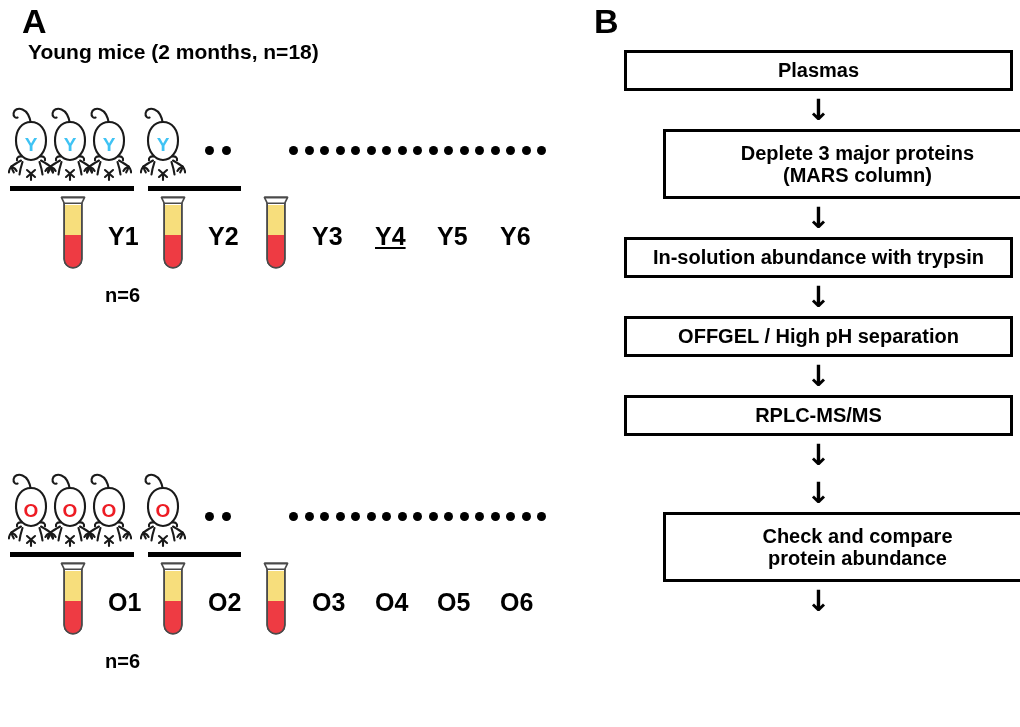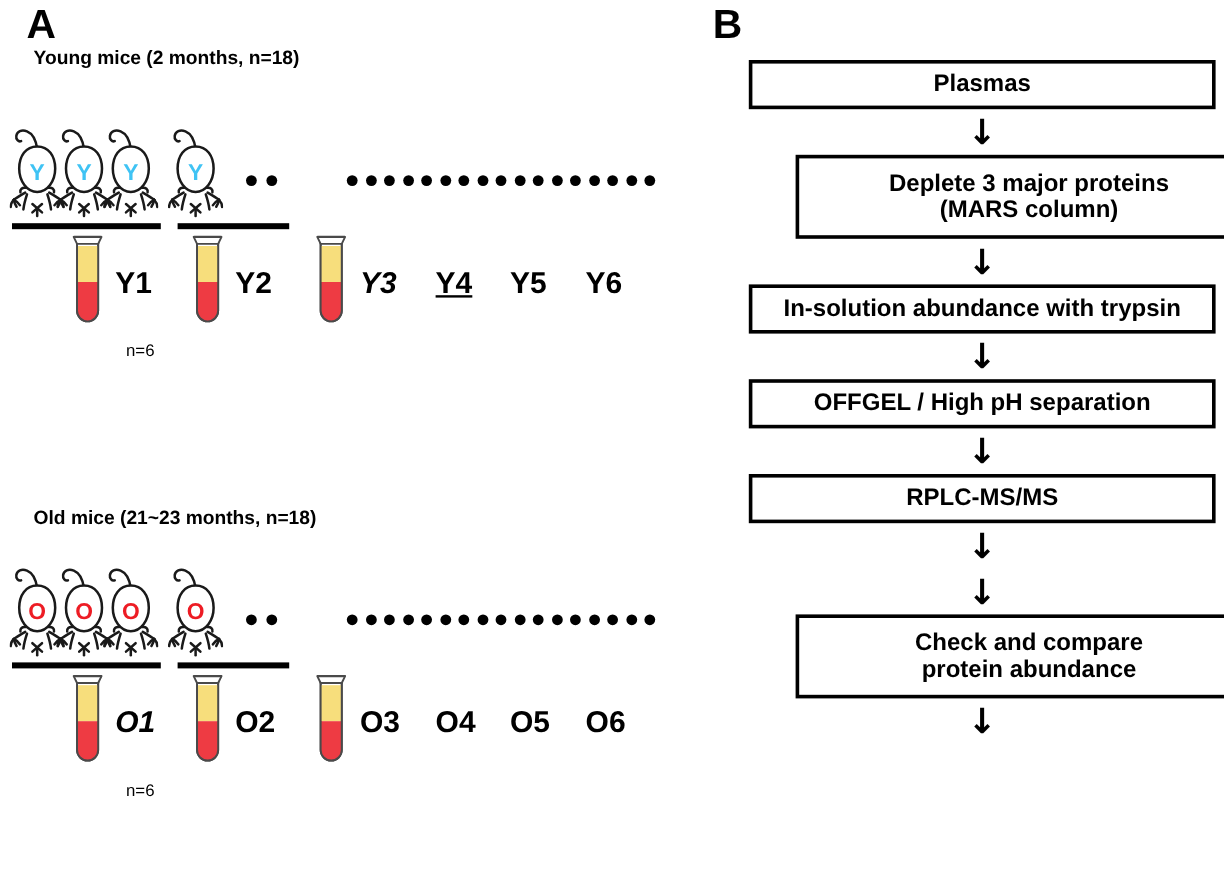--- a/index.html
+++ b/index.html
@@ -15,21 +15,21 @@
   
   .panel-letter{
     position:absolute;font-size:34px;font-weight:bold;line-height:1;
     letter-spacing:0px;
   }
   #panel-a-letter{left:22px;top:4px;}
   #panel-b-letter{left:594px;top:4px;}
 
   
   .group-title{
-    position:absolute;font-size:16px;font-weight:bold;white-space:nowrap;
+    position:absolute;font-size:21px;font-weight:bold;white-space:nowrap;
     line-height:1;
   }
   #young-title{left:28px;top:41px;}
   #old-title{left:28px;top:425px;}
 
   
   .mouse{position:absolute;width:46px;height:80px;}
   .mouse svg{display:block;width:46px;height:80px;}
   .mouse-label{
     position:absolute;left:0;width:46px;text-align:center;
@@ -42,29 +42,30 @@
   .group-bar{position:absolute;height:5px;background:#000;}
 
   
   .tube{position:absolute;width:26px;height:78px;}
   .tube svg{display:block;width:26px;height:78px;}
 
   
   .sample-label{
     position:absolute;font-size:25px;font-weight:bold;line-height:1;
     white-space:nowrap;
+    margin-left:12px;
   }
 
   
   .dot-row{position:absolute;display:flex;align-items:center;}
   .dot{width:9px;height:9px;border-radius:50%;background:#000;}
 
   
   .n-caption{
-    position:absolute;font-size:14px;font-weight:normal;line-height:1;
+    position:absolute;font-size:20px;font-weight:bold;line-height:1;
   }
 
   
   .flow{position:absolute;left:624px;top:50px;width:389px;}
   .flow-box{
     box-sizing:border-box;width:100%;
     border:3px solid #000;background:#fff;
     display:flex;align-items:center;justify-content:center;
     text-align:center;font-size:20px;font-weight:bold;line-height:1.12;
     padding:5px 6px;white-space:pre-line;
@@ -79,21 +80,20 @@
 </style>
 </head>
 <body>
 
 <div class="fig">
 
   <div class="panel-letter" id="panel-a-letter">A</div>
   <div class="panel-letter" id="panel-b-letter">B</div>
 
   <div class="group-title" id="young-title">Young mice (2 months, n=18)</div>
-  <div class="group-title" id="old-title">Old mice (21~23 months, n=18)</div>
 
   <div id="panel-a-graphics">
       <div class="mouse young" style="left: 8px; top: 104px;">
   <svg viewBox="0 0 46 80" xmlns="http://www.w3.org/2000/svg">
     <g fill="none" stroke="#1A1A1A" stroke-width="2.1" stroke-linecap="round" stroke-linejoin="round">
 
       <path d="M23 20 C22 13 19.5 7.5 14.5 5.5 C10 3.7 6.2 5.6 5.6 9.2
                C5.1 12.3 7.4 14.4 9.6 13.6"></path>
 
       <path d="M23 18 C32.5 18 38 26 38 36.5 C38 47 31.5 56 23 56
@@ -304,21 +304,21 @@
       <rect x="3" y="10" width="20" height="30" fill="#F7DE7C"></rect>
       <rect x="3" y="40" width="20" height="34" fill="#EE3B43"></rect>
     </g>
 
     <path d="M4.2 7 L21.8 7 L21.8 64 A8.8 8.8 0 0 1 4.2 64 Z" fill="none" stroke="#4A4A4A" stroke-width="1.6"></path>
 
     <path d="M1.4 2.4 L24.6 2.4 L21.8 8.2 L4.2 8.2 Z" fill="#FFFFFF" stroke="#4A4A4A" stroke-width="1.6" stroke-linejoin="round"></path>
     <line x1="1.4" y1="2.4" x2="24.6" y2="2.4" stroke="#4A4A4A" stroke-width="1.8"></line>
   </svg>
       </div>
-      <div class="sample-label" style="left: 300px; top: 224px; font-style: italic;">Y3</div>
+      <div class="sample-label" style="left: 300px; top: 224px;">Y3</div>
       <div class="sample-label" style="left: 363px; top: 224px; text-decoration: underline;">Y4</div>
       <div class="sample-label" style="left: 425px; top: 224px; text-align: center;">Y5</div>
       <div class="sample-label" style="left: 488px; top: 224px;">Y6</div>
       <div class="n-caption" style="left: 105px; top: 285px;">n=6</div>
       <div class="mouse old" style="left: 8px; top: 470px;">
   <svg viewBox="0 0 46 80" xmlns="http://www.w3.org/2000/svg">
     <g fill="none" stroke="#1A1A1A" stroke-width="2.1" stroke-linecap="round" stroke-linejoin="round">
 
       <path d="M23 20 C22 13 19.5 7.5 14.5 5.5 C10 3.7 6.2 5.6 5.6 9.2
                C5.1 12.3 7.4 14.4 9.6 13.6"></path>
@@ -487,21 +487,21 @@
       <rect x="3" y="10" width="20" height="30" fill="#F7DE7C"></rect>
       <rect x="3" y="40" width="20" height="34" fill="#EE3B43"></rect>
     </g>
 
     <path d="M4.2 7 L21.8 7 L21.8 64 A8.8 8.8 0 0 1 4.2 64 Z" fill="none" stroke="#4A4A4A" stroke-width="1.6"></path>
 
     <path d="M1.4 2.4 L24.6 2.4 L21.8 8.2 L4.2 8.2 Z" fill="#FFFFFF" stroke="#4A4A4A" stroke-width="1.6" stroke-linejoin="round"></path>
     <line x1="1.4" y1="2.4" x2="24.6" y2="2.4" stroke="#4A4A4A" stroke-width="1.8"></line>
   </svg>
       </div>
-      <div class="sample-label" style="left: 96px; top: 590px; font-style: italic;">O1</div>
+      <div class="sample-label" style="left: 96px; top: 590px;">O1</div>
       <div class="tube" style="left: 160px; top: 561px;">
   <svg viewBox="0 0 26 78" xmlns="http://www.w3.org/2000/svg">
     <defs>
       <clipPath id="tubeclip-5">
         <path d="M4.2 7 L21.8 7 L21.8 64 A8.8 8.8 0 0 1 4.2 64 Z"></path>
       </clipPath>
     </defs>
 
     <path d="M4.2 7 L21.8 7 L21.8 64 A8.8 8.8 0 0 1 4.2 64 Z" fill="#FFFFFF" stroke="#4A4A4A" stroke-width="1.6"></path>
 

